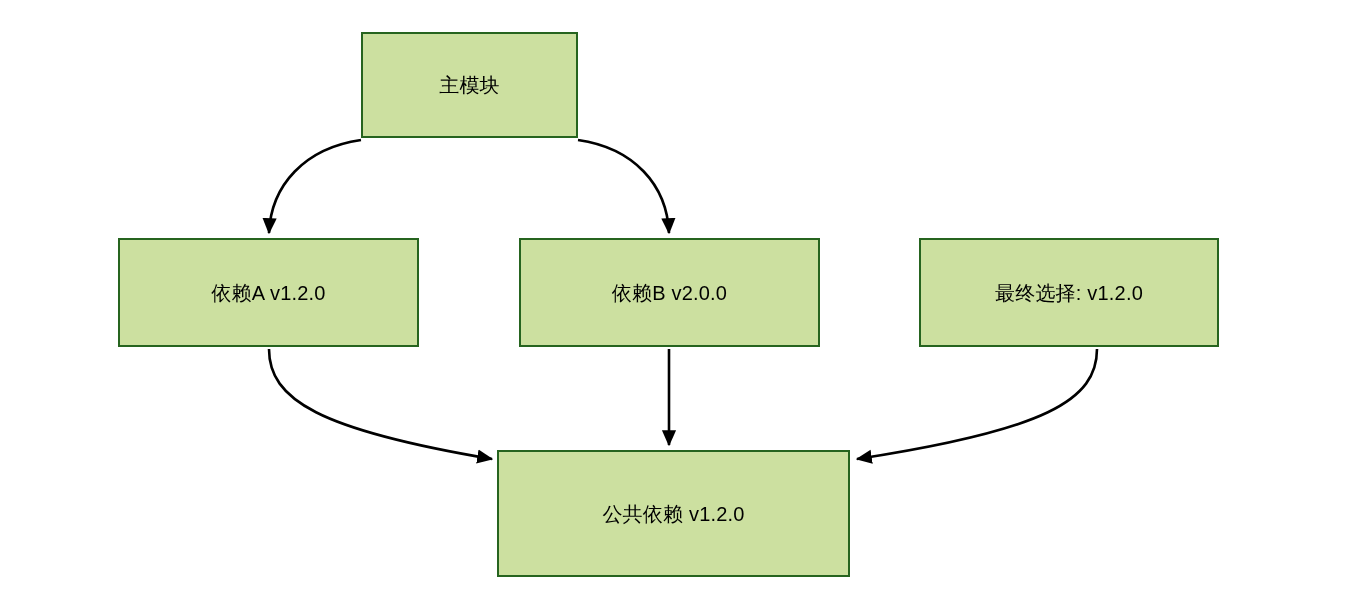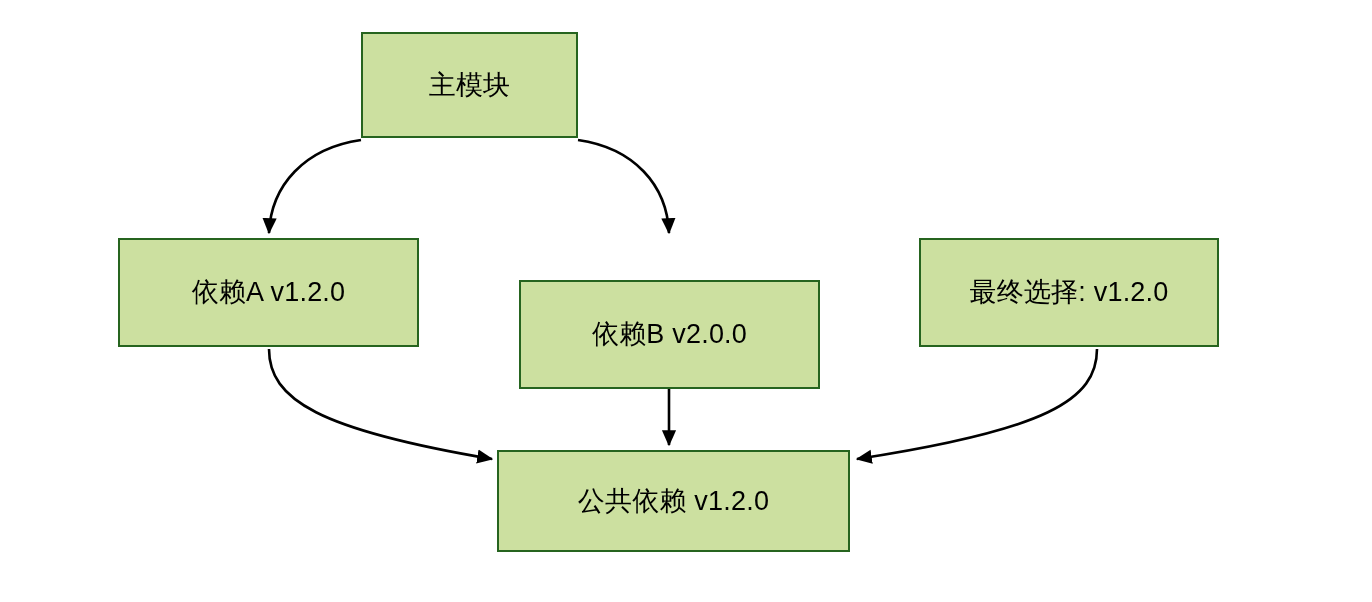--- a/index.html
+++ b/index.html
@@ -29,32 +29,32 @@
     position: absolute;
     box-sizing: border-box;
     background: #cce0a0;
     border: 2px solid #26641f;
     display: flex;
     align-items: center;
     justify-content: center;
     text-align: center;
   }
   .node-label {
-    font-size: 27px;
+    font-size: 20px;
     line-height: 1.2;
     color: #000000;
     white-space: nowrap;
     letter-spacing: 0.2px;
   }
   
   #node-main        { left: 361px; top: 32px;  width: 217px; height: 106px; }
   #node-dep-a       { left: 118px; top: 238px; width: 301px; height: 109px; }
-  #node-dep-b       { left: 519px; top: 238px; width: 301px; height: 109px; margin-top: 42px; }
+  #node-dep-b       { left: 519px; top: 238px; width: 301px; height: 109px; }
   #node-final       { left: 919px; top: 238px; width: 300px; height: 109px; }
-  #node-shared      { left: 497px; top: 450px; width: 353px; height: 102px; }
+  #node-shared      { left: 497px; top: 450px; width: 353px; height: 127px; }
 </style>
 </head>
 <body>
 
 <div id="canvas">
 
   <svg id="edges" viewBox="0 0 1372 602" width="1372" height="602" xmlns="http://www.w3.org/2000/svg">
     <defs>
       <marker id="arrow" viewBox="0 0 10 10" refX="9.2" refY="5" markerWidth="6.2" markerHeight="6.2" orient="auto-start-reverse">
         <path d="M 0 0.6 L 10 5 L 0 9.4 z" fill="#000000"></path>

